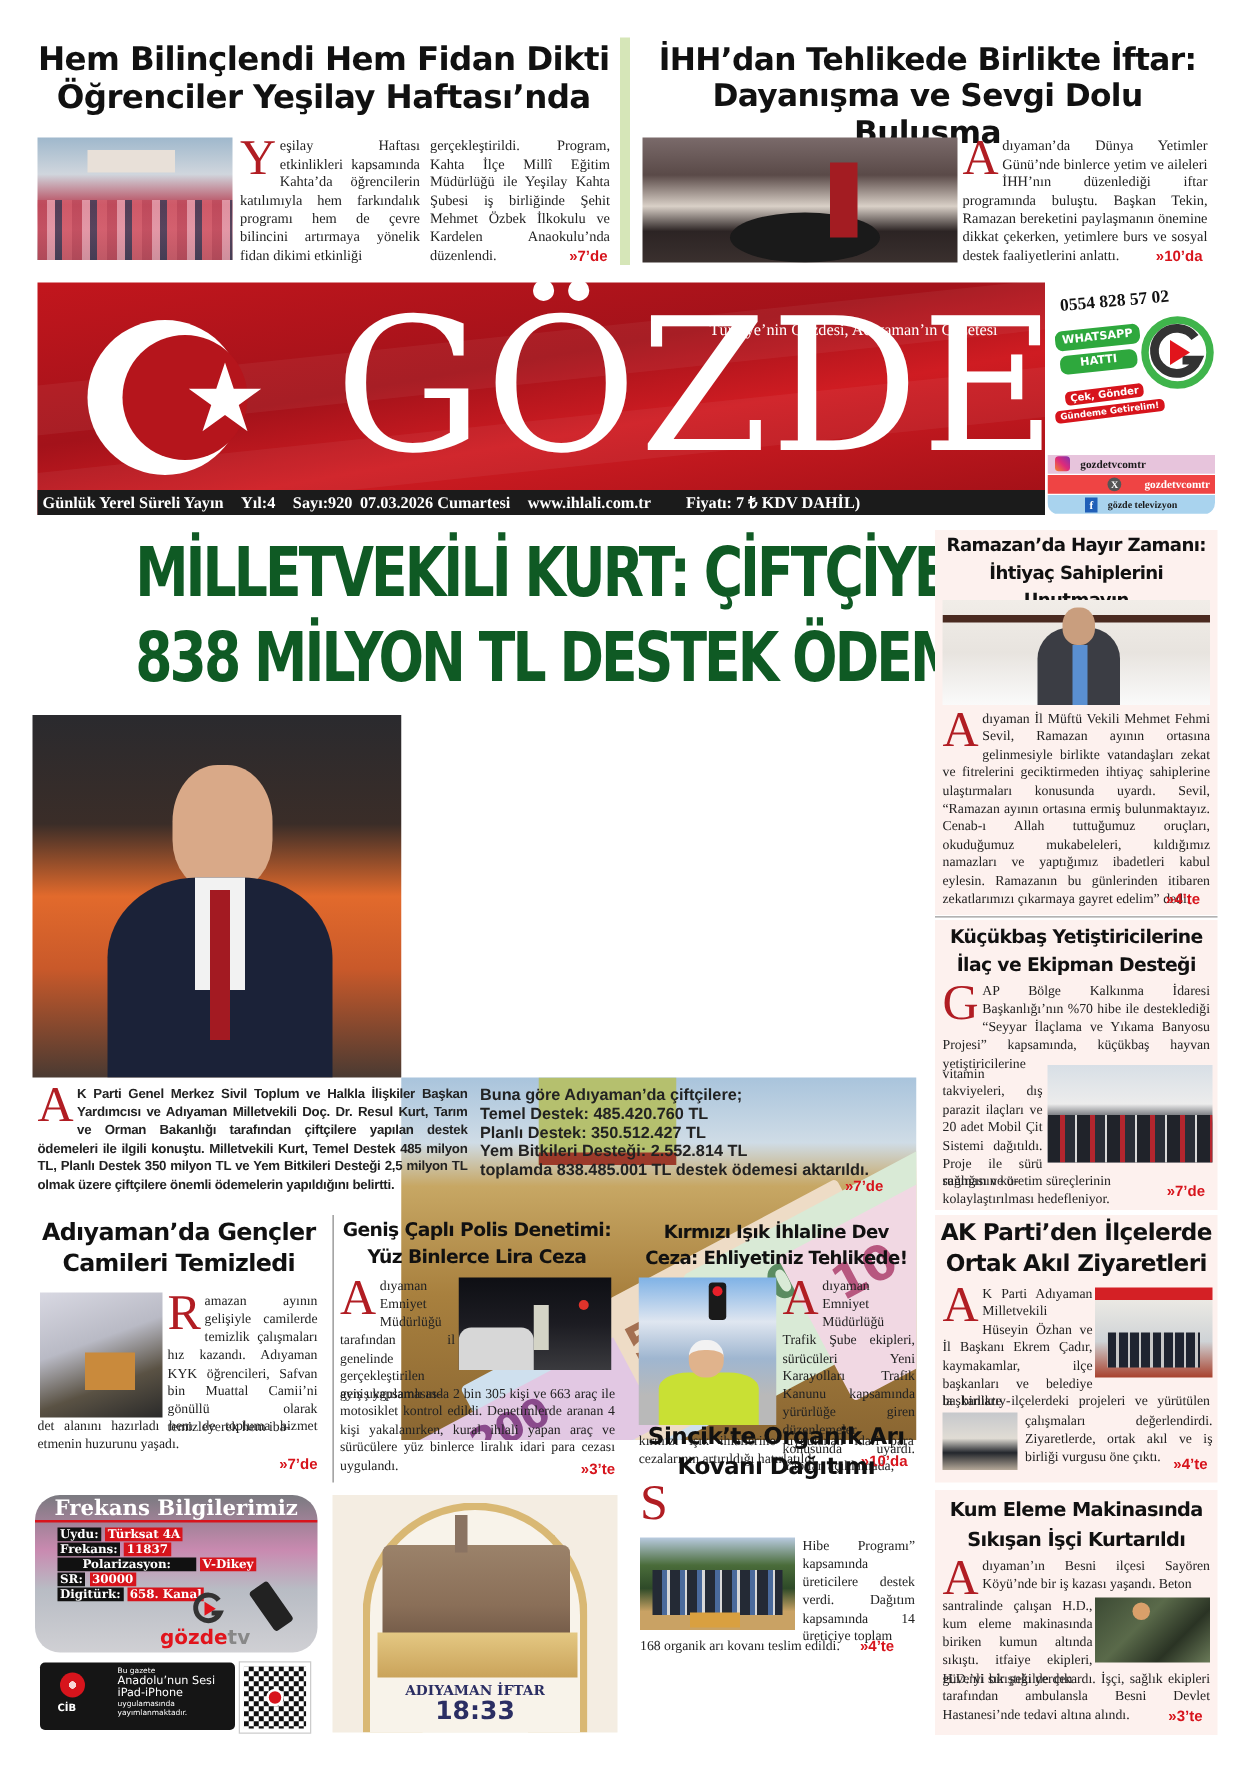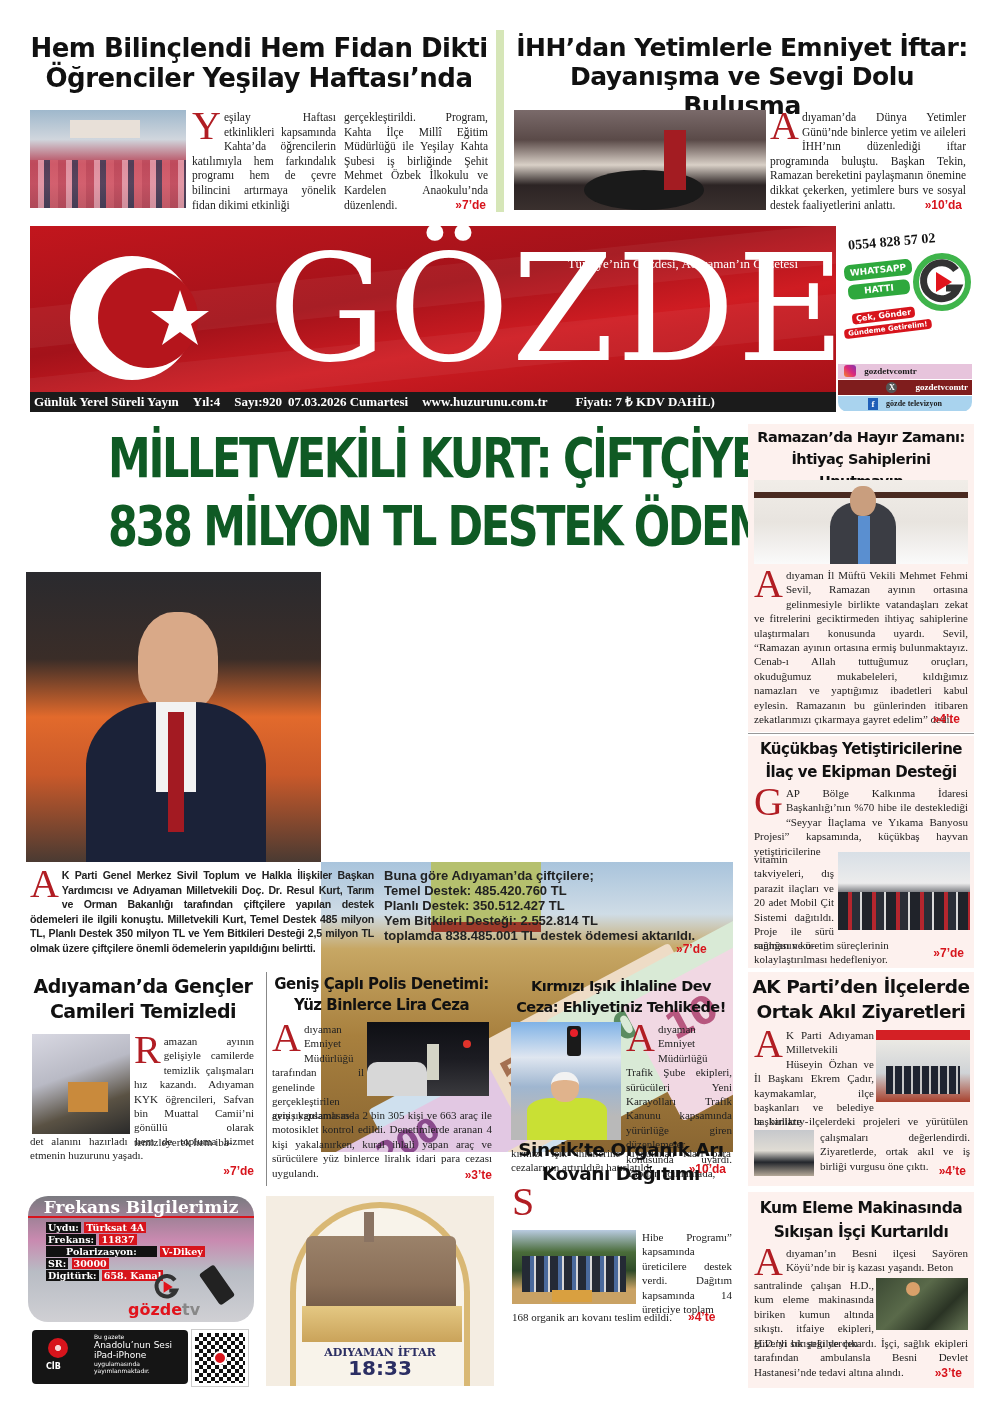--- a/index.html
+++ b/index.html
@@ -52,21 +52,21 @@
   <div class="body-text" style="position:absolute; left:316px; top:76px; width:144px; height:90px;">
     <span>gerçekleştirildi. Program, Kahta İlçe Millî Eğitim Müdürlüğü ile Yeşilay Kahta Şubesi iş birliğinde Şehit Mehmet Özbek İlkokulu ve Kardelen Anaokulu’nda düzenlendi.</span>
   </div>
   <span class="ref abs" style="right:4px; top:164px;">»7’de</span>
 </div>
 
 <div class="sep-v" style="left:496px; top:30px; width:8px; height:182px;"></div>
 
 <div class="abs" style="left:512px; top:34px; width:460px; height:180px;">
   <div class="headline" style="font-size:25px;">
-    <div>İHH’dan Yetimlerle Emniyet İftar:</div>
+    <div>İHH’dan Tehlikede Birlikte İftar:</div>
     <div>Dayanışma ve Sevgi Dolu Buluşma</div>
   </div>
   <div class="photo" style="position:absolute; left:2px; top:76px; width:252px; height:100px; background:linear-gradient(180deg,#7a6a6a 0%,#5a4a48 30%,#d9d0c7 55%,#2c2424 75%,#3a302e 100%);">
     <div style="position:absolute; left:70px; top:60px; width:120px; height:40px; border-radius:50%; background:#1a1a1a;"></div>
     <div style="position:absolute; left:150px; top:20px; width:22px; height:60px; background:#a31c22;"></div>
   </div>
   <div class="body-text" style="position:absolute; left:258px; top:76px; width:196px; height:100px;">
     <span class="dropcap">A</span><span>dıyaman’da Dünya Yetimler Günü’nde binlerce yetim ve aileleri İHH’nın düzenlediği iftar programında buluştu. Başkan Tekin, Ramazan bereketini paylaşmanın önemine dikkat çekerken, yetimlere burs ve sosyal destek faaliyetlerini anlattı.</span>
   </div>
   <span class="ref abs" style="right:10px; top:164px;">»10’da</span>
@@ -77,40 +77,40 @@
   <div class="masthead-stripe" style="top:110px;"></div>
 
   <svg width="170" height="150" viewBox="0 0 170 150" style="position:absolute; left:30px; top:14px;">
     <circle cx="72" cy="78" r="62" fill="#fff"></circle>
     <circle cx="88" cy="78" r="50" fill="#b5151c"></circle>
     <polygon points="120,50 127,71 149,71 131,84 138,105 120,92 102,105 109,84 91,71 113,71" fill="#fff"></polygon>
   </svg>
   <div class="mast-logo">GÖZDE</div>
   <div class="mast-slogan">Türkiye’nin Gözdesi, Adıyaman’ın Gazetesi</div>
   <div class="mast-bar">
-    <span>Günlük Yerel Süreli Yayın</span><span>Yıl:4</span><span style="margin-right:6px;">Sayı:920</span><span>07.03.2026 Cumartesi</span><span>www.huzurunu.com.tr</span><span style="margin-left:14px;">Fiyatı: 7 ₺  KDV DAHİL)</span>
+    <span>Günlük Yerel Süreli Yayın</span><span>Yıl:4</span><span style="margin-right:6px;">Sayı:920</span><span>07.03.2026 Cumartesi</span><span>www.ihlali.com.tr</span><span style="margin-left:14px;">Fiyatı: 7 ₺  KDV DAHİL)</span>
   </div>
 </div>
 
 <div class="abs whatsapp-box">
   <div class="wa-phone">0554 828 57 02</div>
   <div class="wa-pill" style="left:6px; top:36px; width:68px; height:16px; line-height:16px;">WHATSAPP</div>
   <div class="wa-pill" style="left:10px; top:56px; width:62px; height:15px; line-height:15px;">HATTI</div>
   <svg width="60" height="60" viewBox="0 0 60 60" style="position:absolute; left:74px; top:26px;">
     <circle cx="30" cy="30" r="26" fill="none" stroke="#3fb44b" stroke-width="6"></circle>
     <path d="M44 18 A18 18 0 1 0 46 36 L34 36" fill="none" stroke="#333" stroke-width="7"></path>
     <polygon points="24,20 40,30 24,40" fill="#e1141c"></polygon>
   </svg>
   <div class="wa-red" style="left:14px; top:84px; font-size:8px;">Çek, Gönder</div>
   <div class="wa-red" style="left:6px; top:98px;">Gündeme Getirelim!</div>
   <div class="social-row" style="top:138px; background:#e7c4dc;">
     <span style="display:inline-block; width:12px; height:12px; margin:1px 6px 0 6px; border-radius:3px; background:linear-gradient(45deg,#f58529,#dd2a7b,#8134af); vertical-align:top;"></span>
     <span>gozdetvcomtr</span>
   </div>
-  <div class="social-row" style="top:154px; background:#7f1d1d; color:#fff; text-align:right; padding-right:4px;">
+  <div class="social-row" style="top:154px; background:#ef4444; color:#fff; text-align:right; padding-right:4px;">
     <span style="display:inline-block; width:11px; height:11px; border-radius:50%; background:#555; margin-right:16px; vertical-align:middle; font-size:8px; line-height:11px; text-align:center;">X</span>
     <span>gozdetvcomtr</span>
   </div>
   <div class="social-row" style="top:170px; background:#a9d3ee; text-align:center; font-size:8px;">
     <span style="display:inline-block; width:10px; height:12px; background:#1f5fb8; color:#fff; font-size:9px; line-height:12px; margin-right:6px; vertical-align:middle;">f</span>
     <span>gözde televizyon</span>
   </div>
 </div>
 
 <div class="abs main-head">

